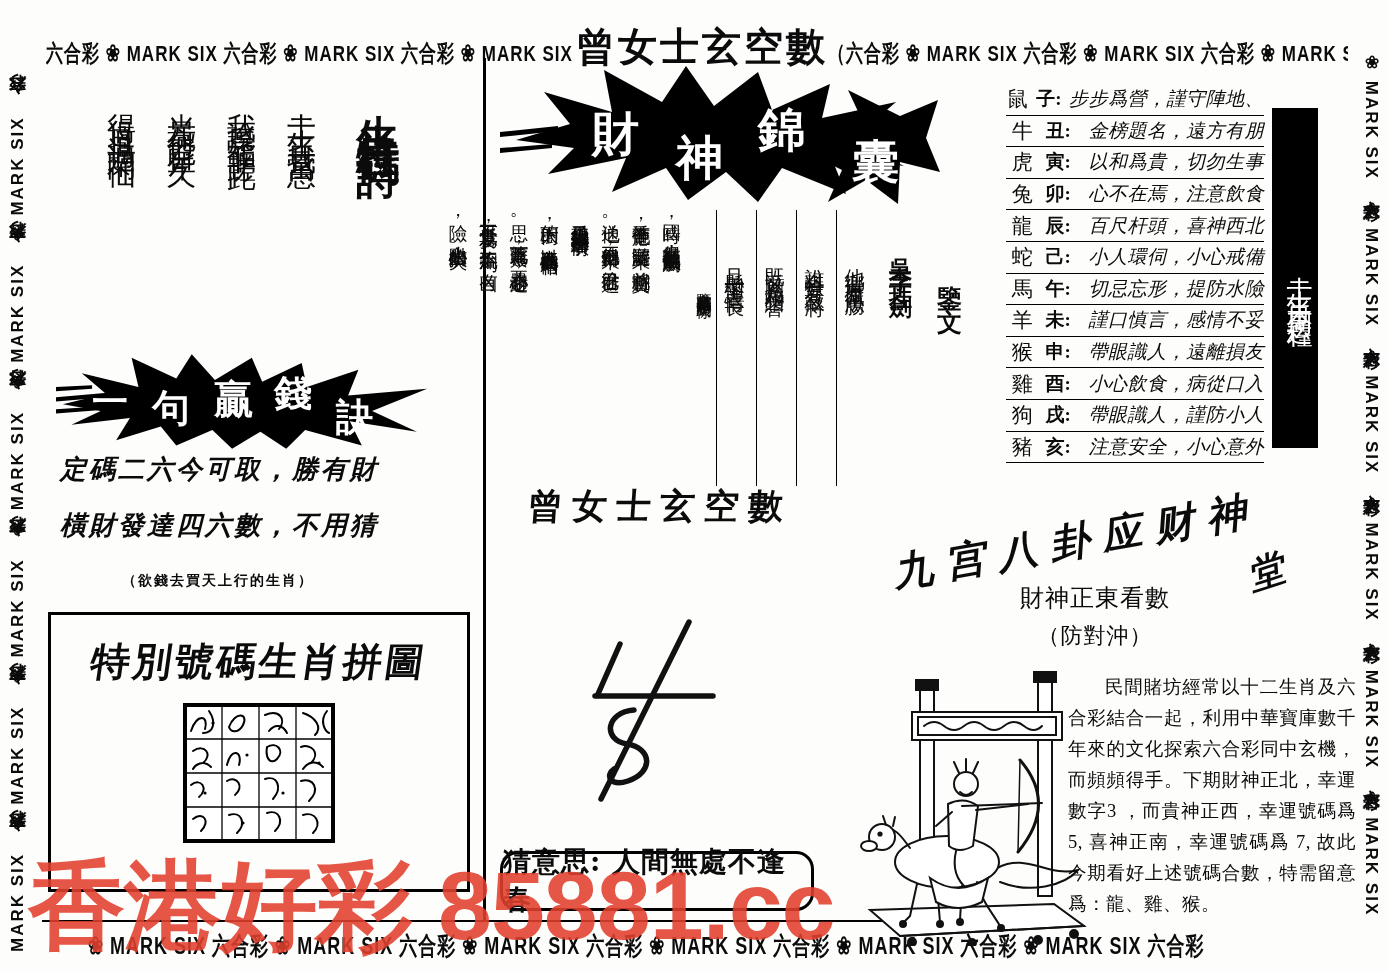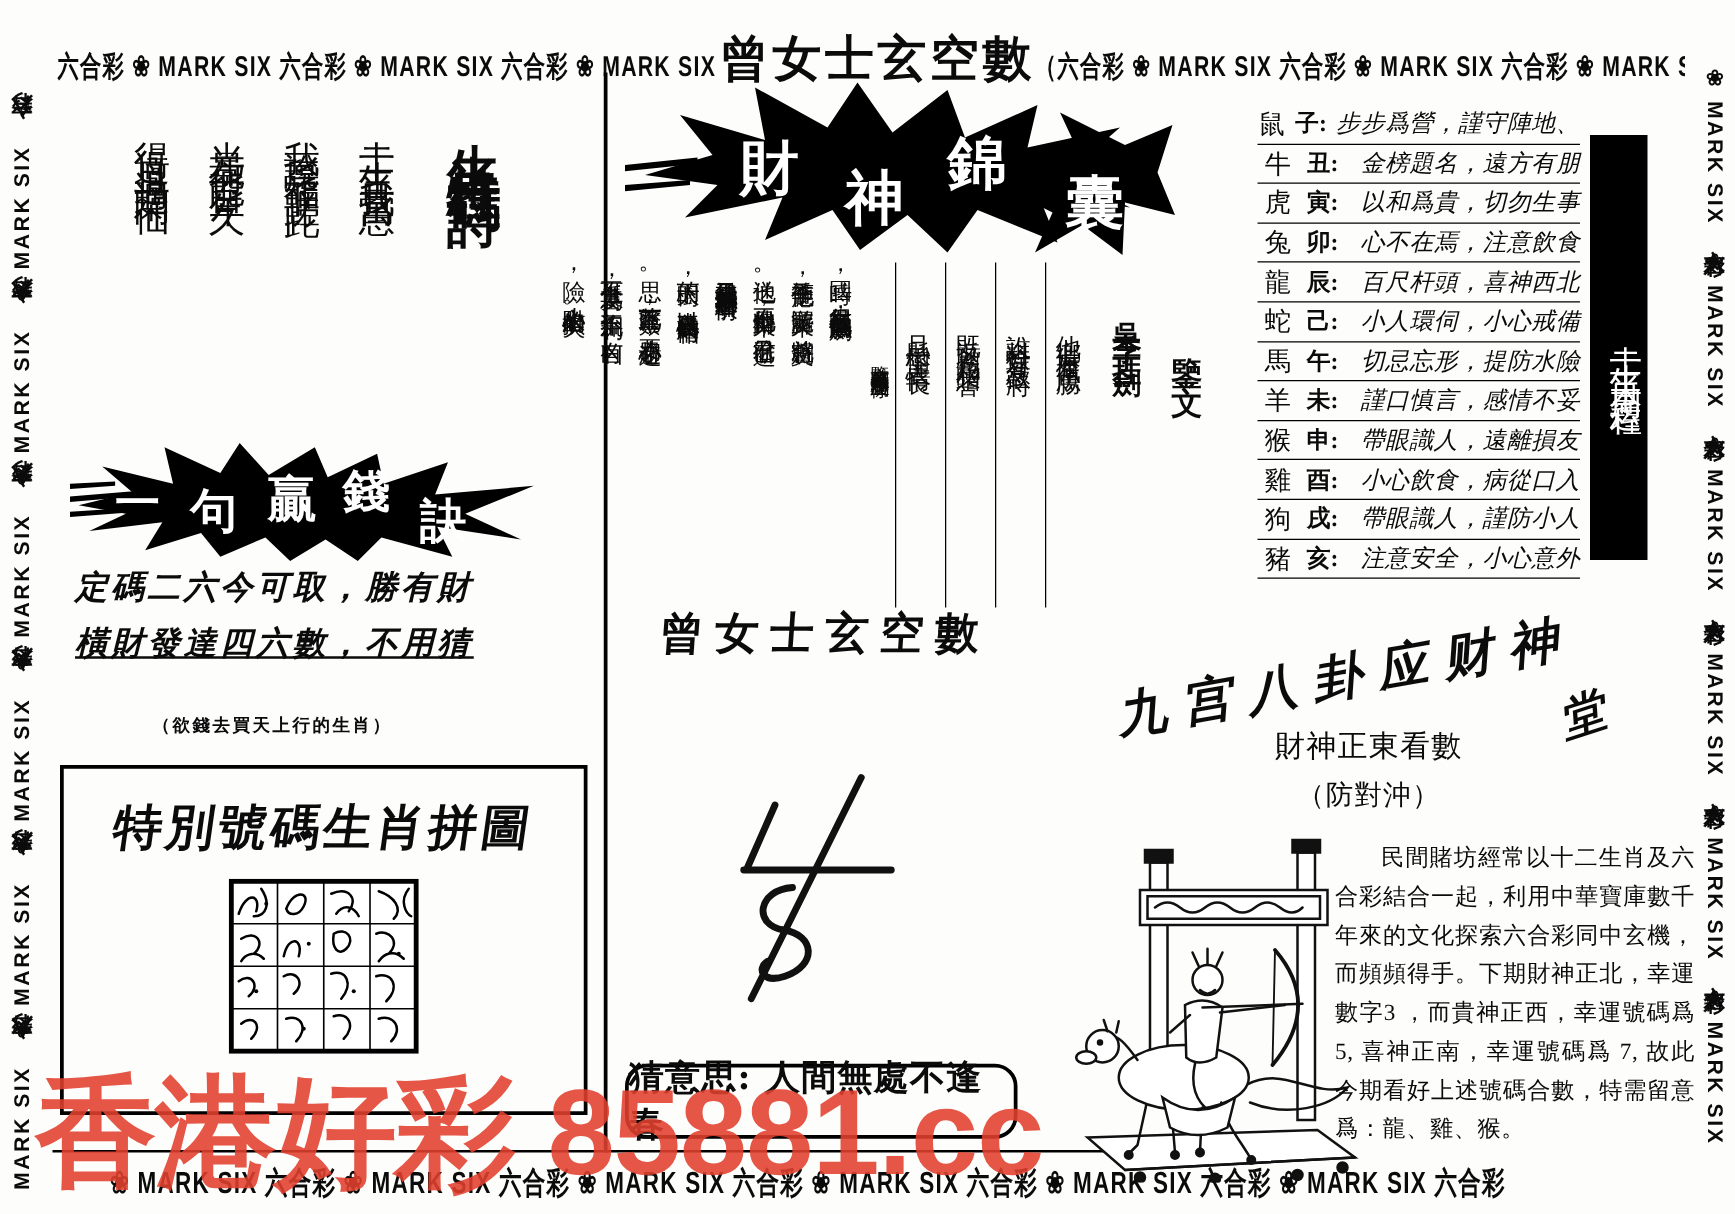--- a/index.html
+++ b/index.html
@@ -81,21 +81,21 @@
   <polygon fill="#000" points="0,66 64,62 64,66 0,71"></polygon>
   <polygon fill="#000" points="0,40 42,38 42,42 0,45"></polygon>
   <text class="burst-text" x="42" y="72" font-size="42">一</text>
   <text class="burst-text" x="112" y="80" font-size="44">句</text>
   <text class="burst-text" x="184" y="70" font-size="46">贏</text>
   <text class="burst-text" x="254" y="62" font-size="44">錢</text>
   <text class="burst-text" x="326" y="90" font-size="44">訣</text>
 </svg>
 
 <div class="abs hand1" style="left:60px;top:452px;">定碼二六今可取，勝有財</div>
-<div class="abs hand1" style="left:60px;top:497px;text-decoration:underline;">橫財發達四六數，不用猜</div>
+<div class="abs hand1" style="left:60px;top:508px;">橫財發達四六數，不用猜</div>
 <div class="abs hand-note" style="left:122px;top:572px;">（欲錢去買天上行的生肖）</div>
 
 <div class="abs puzzle-box" style="left:48px;top:612px;width:416px;height:274px;">
   <div class="puzzle-title">特別號碼生肖拼圖</div>
   <svg style="margin:14px auto 0 auto;" width="152" height="140" viewBox="0 0 152 140">
     <rect x="2" y="2" width="148" height="136" fill="#fff" stroke="#000" stroke-width="4"></rect>
     <line x1="39" y1="2" x2="39" y2="138" stroke="#000" stroke-width="1.3"></line>
     <line x1="76" y1="2" x2="76" y2="138" stroke="#000" stroke-width="1.3"></line>
     <line x1="113" y1="2" x2="113" y2="138" stroke="#000" stroke-width="1.3"></line>
     <line x1="2" y1="36" x2="150" y2="36" stroke="#000" stroke-width="1.3"></line>

